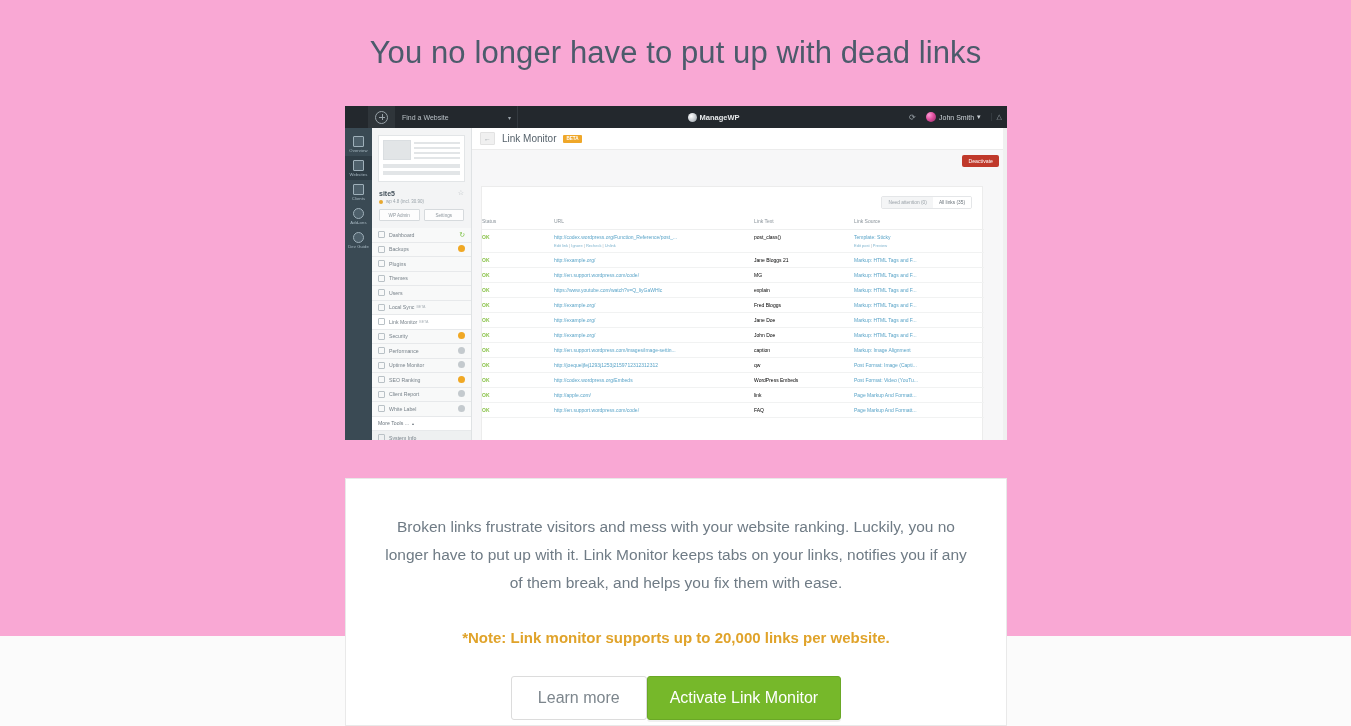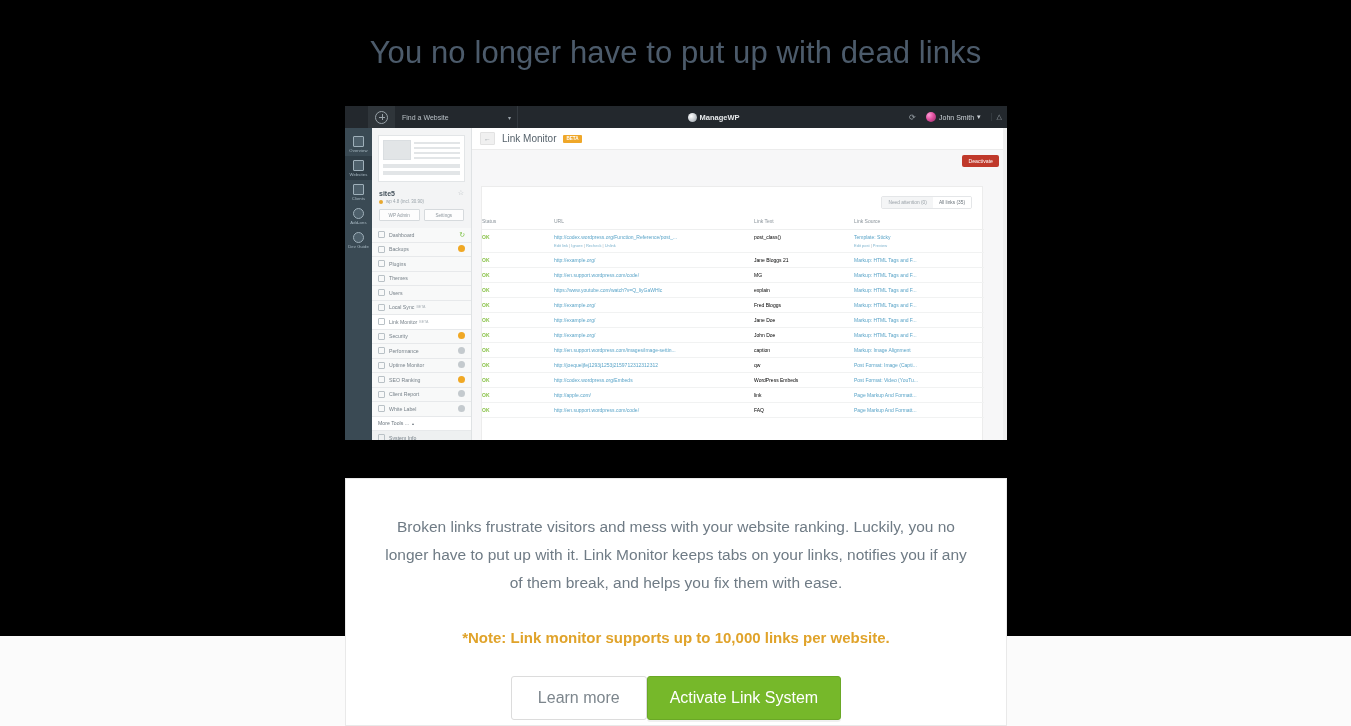--- a/index.html
+++ b/index.html
@@ -6,21 +6,21 @@
   html, body {
     margin: 0; padding: 0;
     width: 1351px; height: 726px;
     background: #fbfbfb;
     font-family: "Liberation Sans", sans-serif;
     overflow: hidden;
   }
   .page {
     width: 1351px; height: 636px;
     position: relative;
-    background: #000000;
+    background: #f9a8d4;
   }
 
   
   .page-heading {
     position: absolute;
     left: 0; top: 33px;
     width: 1351px;
     text-align: center;
     font-size: 31px;
     font-weight: 300;
@@ -604,20 +604,20 @@
           </tbody>
         </table>
       </div>
     </div>
 
     <div class="shot-edge"></div>
   </div>
 
   <div class="info-card">
     <div class="info-body">Broken links frustrate visitors and mess with your website ranking. Luckily, you no longer have to put up with it. Link Monitor keeps tabs on your links, notifies you if any of them break, and helps you fix them with ease.</div>
-    <div class="info-note">*Note: Link monitor supports up to 10,000 links per website.</div>
+    <div class="info-note">*Note: Link monitor supports up to 20,000 links per website.</div>
     <div class="info-actions">
       <div class="btn-secondary">Learn more</div>
-      <div class="btn-primary">Activate Link System</div>
+      <div class="btn-primary">Activate Link Monitor</div>
     </div>
   </div>
 
 </div>
 
 </body></html>

